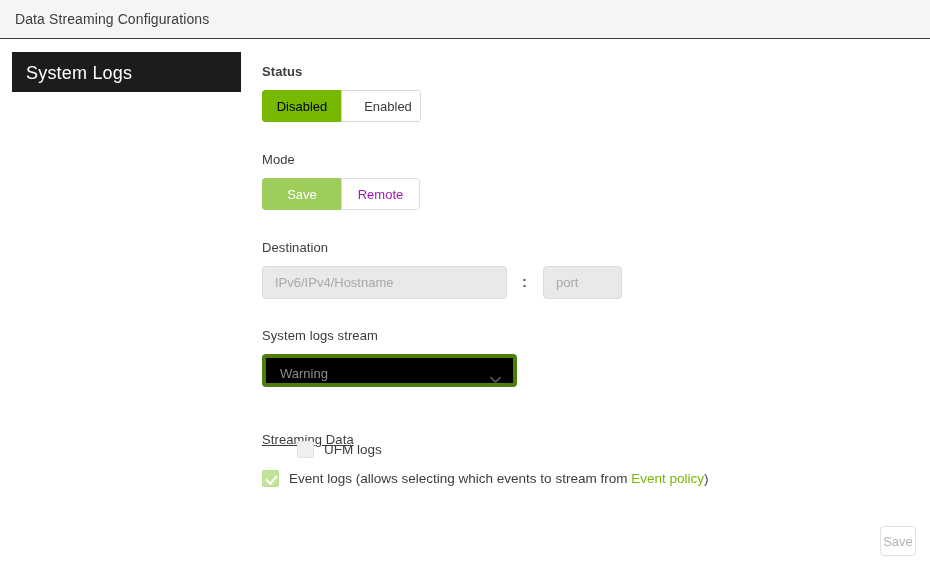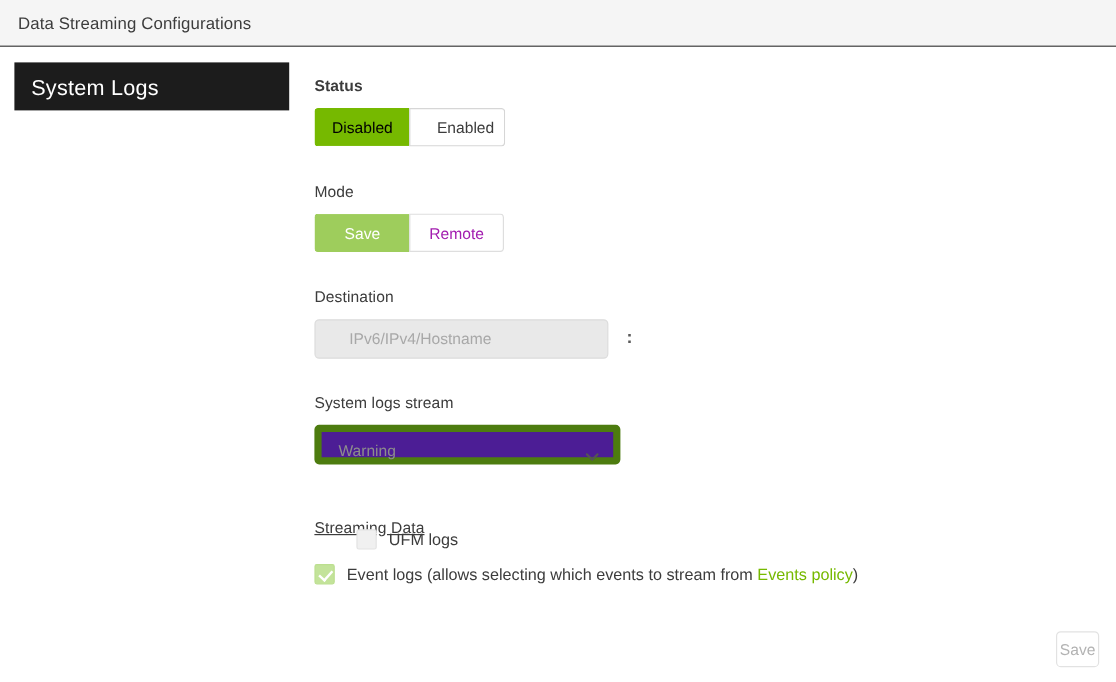--- a/index.html
+++ b/index.html
@@ -113,41 +113,41 @@
   
   .text-input {
     position: absolute;
     height: 33px;
     background: #e9e9e9;
     border: 1px solid #dcdcdc;
     border-radius: 4px;
     font-family: "Liberation Sans", sans-serif;
     font-size: 13px;
     color: #4a4a4a;
-    padding: 0 28px;
+    padding: 0 12px;
     outline: none;
   }
   .text-input::placeholder { color: #a8a8a8; }
   .text-input:disabled { color: #a8a8a8; }
   .colon-sep {
     position: absolute;
     font-size: 15px;
     color: #5a5a5a;
     font-weight: bold;
   }
 
   
   .select-wrap {
     position: absolute;
     width: 255px; height: 33px;
   }
   .select-box {
     width: 100%; height: 100%;
-    background: #4c1d95;
-    border: 6px solid #4d7c0f;
+    background: #000000;
+    border: 4px solid #4d7c0f;
     border-radius: 4px;
     position: relative;
     padding-left: 42px;
   }
   .select-value {
     position: absolute;
     left: 14px; top: 8px;
     font-size: 13px;
     color: #8d8d8d;
   }
@@ -239,20 +239,21 @@
 
     <div class="field-label" style="left:8px; top:112px;">Mode</div>
     <div class="toggle-group is-disabled" style="left:8px; top:138px;">
       <div class="toggle-btn first active" style="width:79px;">Save</div>
       <div class="toggle-btn last" style="width:79px;">Remote</div>
     </div>
 
     <div class="field-label" style="left:8px; top:200px;">Destination</div>
     <input class="text-input" style="left: 8px; top: 226px; width: 245px;" disabled="" placeholder="IPv6/IPv4/Hostname">
     <div class="colon-sep" style="left:268px; top:233px;">:</div>
+    <input class="text-input" style="left: 289px; top: 226px; width: 79px;" disabled="" placeholder="port">
 
     <div class="field-label" style="left:8px; top:288px;">System logs stream</div>
     <div class="select-wrap" style="left:8px; top:314px;">
       <div class="select-box">
         <span class="select-value">Warning</span>
         <span class="chevron-down-icon">
           <svg width="11" height="8" viewBox="0 0 11 8">
             <path d="M1 1.6 L5.5 6.2 L10 1.6" fill="none" stroke="#555555" stroke-width="1.8" stroke-linecap="round" stroke-linejoin="round"></path>
           </svg>
         </span>
@@ -262,20 +263,20 @@
     <div class="field-label" style="left:8px; top:392px;text-decoration:underline;">Streaming Data</div>
 
     <div class="check-row" style="left:8px; top:401px;padding-left:35px;">
       <span class="checkbox"></span>
       <span class="check-label">UFM logs</span>
     </div>
 
     <div class="check-row" style="left:8px; top:430px;">
       <span class="checkbox checked"></span>
       <span class="check-label">
-        <span>Event logs (allows selecting which events to stream from </span><a class="link-green">Events policy</a><span>)</span>
+        <span>Event logs (allows selecting which events to stream from </span><a class="link-green">Event policy</a><span>)</span>
       </span>
     </div>
 
     <div class="save-button">Save</div>
 
   </div>
 </div>
 
 </body></html>

